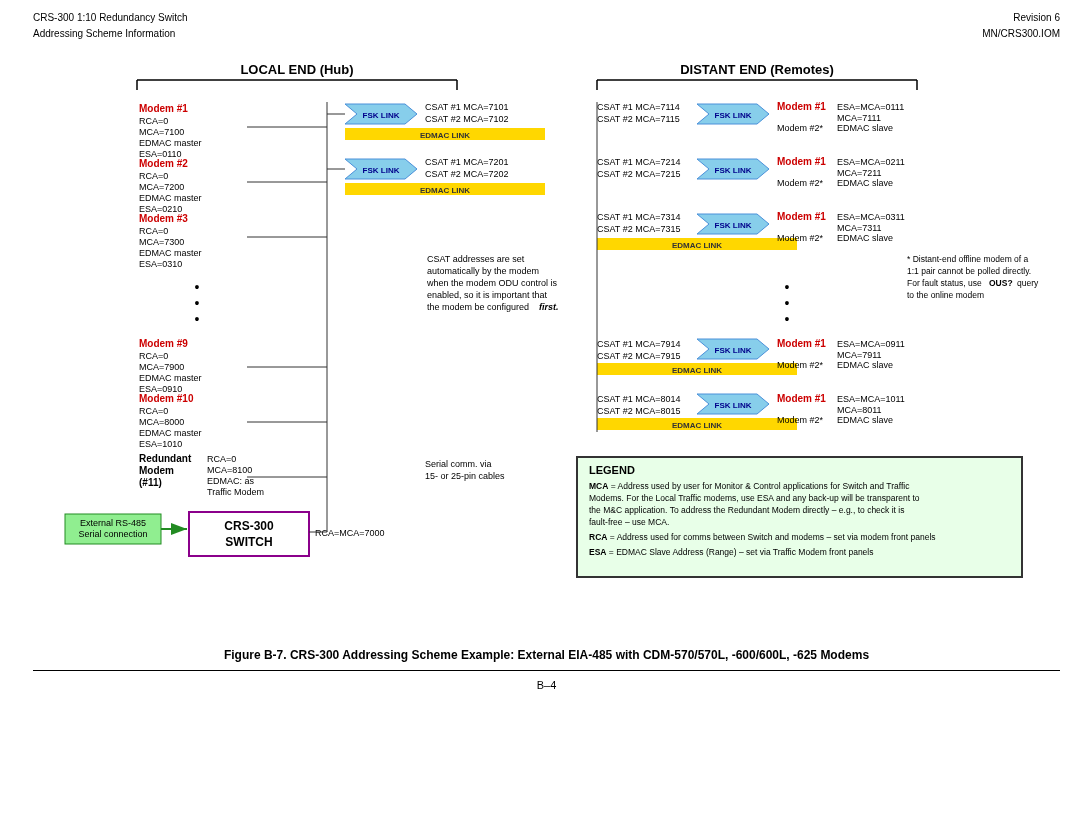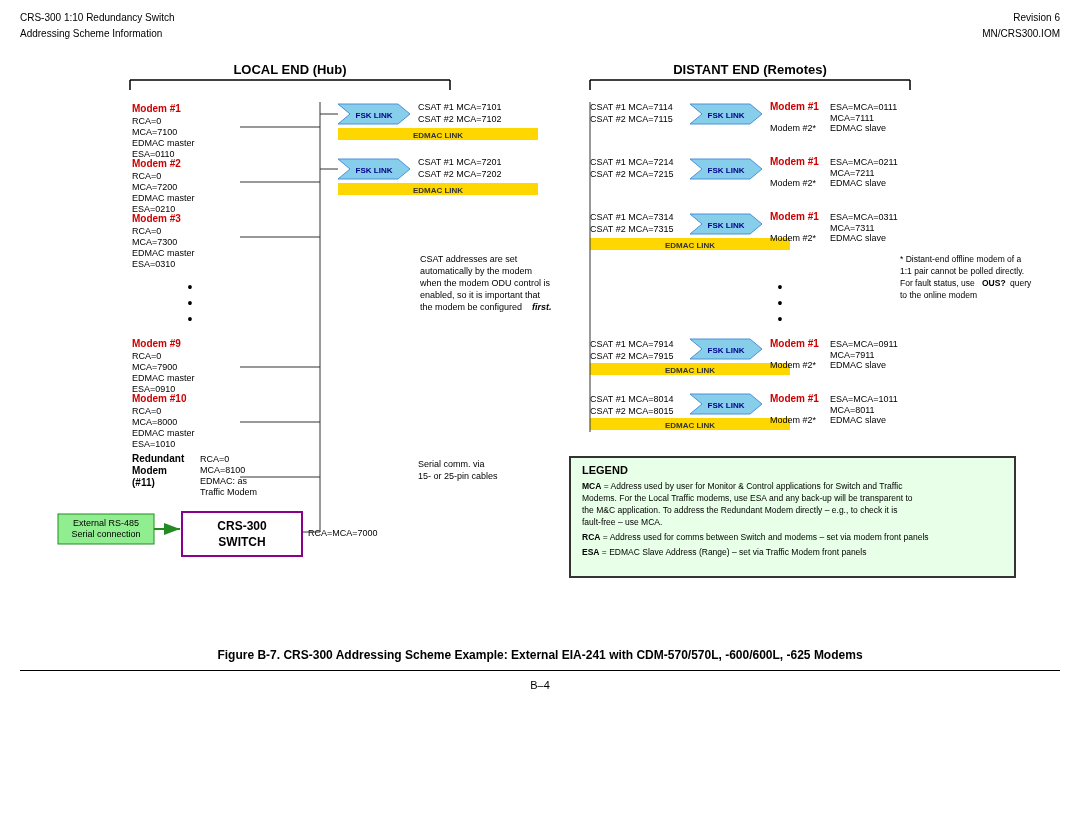--- a/index.html
+++ b/index.html
@@ -10,21 +10,21 @@
       width: 1080px;
       min-height: 834px;
       position: relative;
       overflow-x: hidden;
     }
 
     .page {
       width: 1080px;
       min-height: 834px;
       background: #fff;
-      padding: 10px 20px 20px 20px;
+      padding: 10px 20px 20px 33px;
     }
 
     
     .header {
       display: flex;
       justify-content: space-between;
       margin-bottom: 10px;
       font-size: 10px;
     }
     .header-left, .header-right {
@@ -281,17 +281,17 @@
 
       <line x1="290" y1="62" x2="308" y2="62" stroke="#333" stroke-width="1"></line>
       <line x1="290" y1="117" x2="308" y2="117" stroke="#333" stroke-width="1"></line>
 
       <line x1="560" y1="50" x2="560" y2="380" stroke="#333" stroke-width="1"></line>
 
       <line x1="560" y1="62" x2="560" y2="62" stroke="#333" stroke-width="1"></line>
     </svg>
   </div>
 
-  <div class="figure-caption">Figure B-7. CRS-300 Addressing Scheme Example: External EIA-241 with CDM-570/570L, -600/600L, -625 Modems</div>
+  <div class="figure-caption">Figure B-7. CRS-300 Addressing Scheme Example: External EIA-485 with CDM-570/570L, -600/600L, -625 Modems</div>
 
   <hr class="page-divider">
   <div class="page-number">B–4</div>
 </div>
 
 </body></html>

